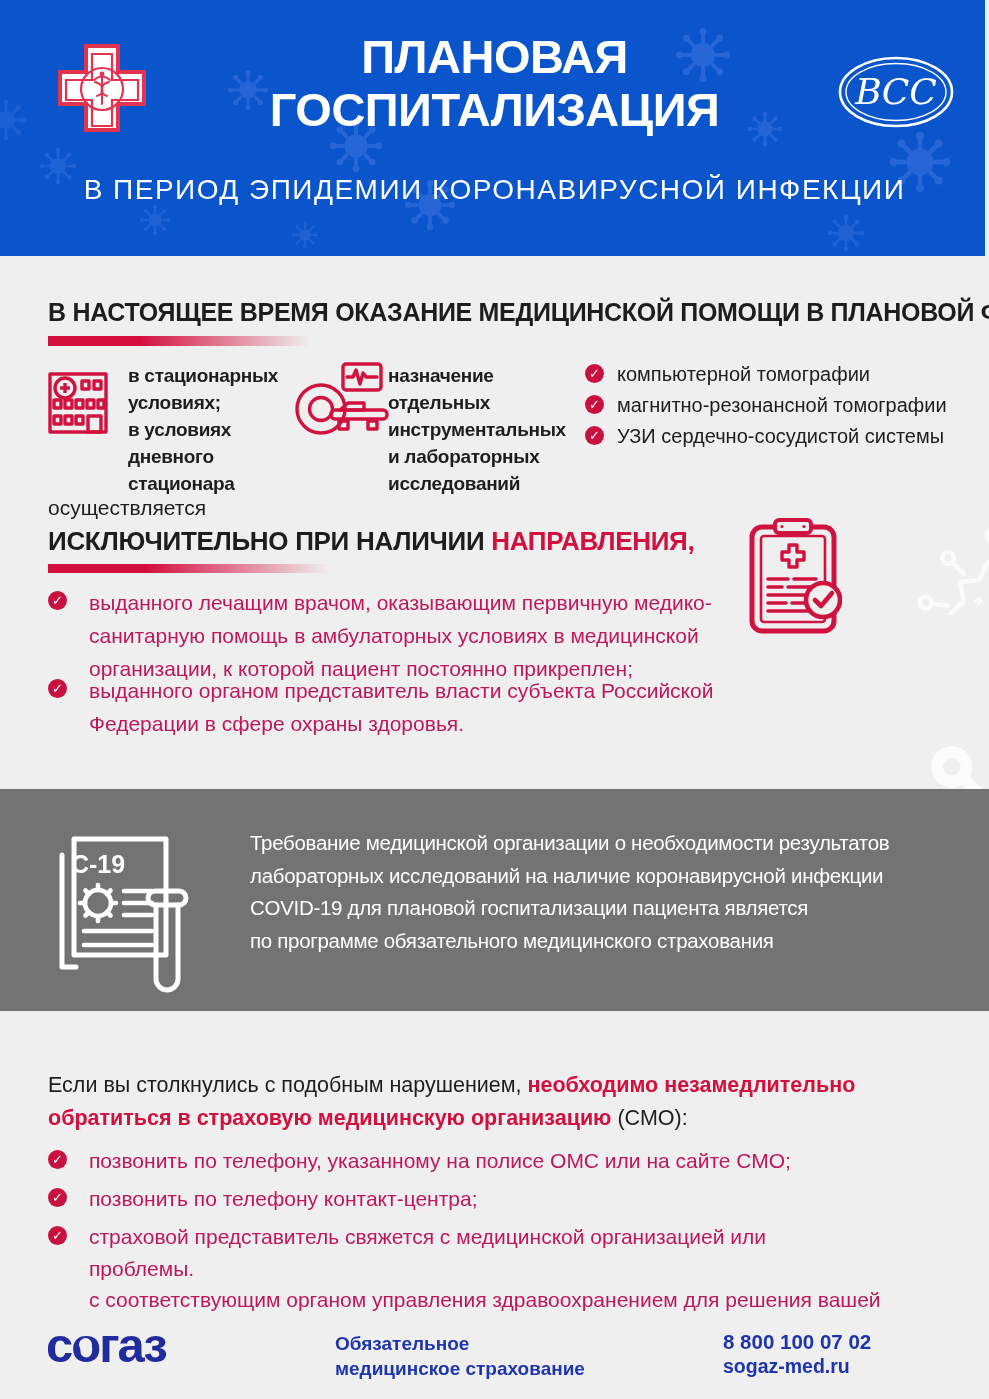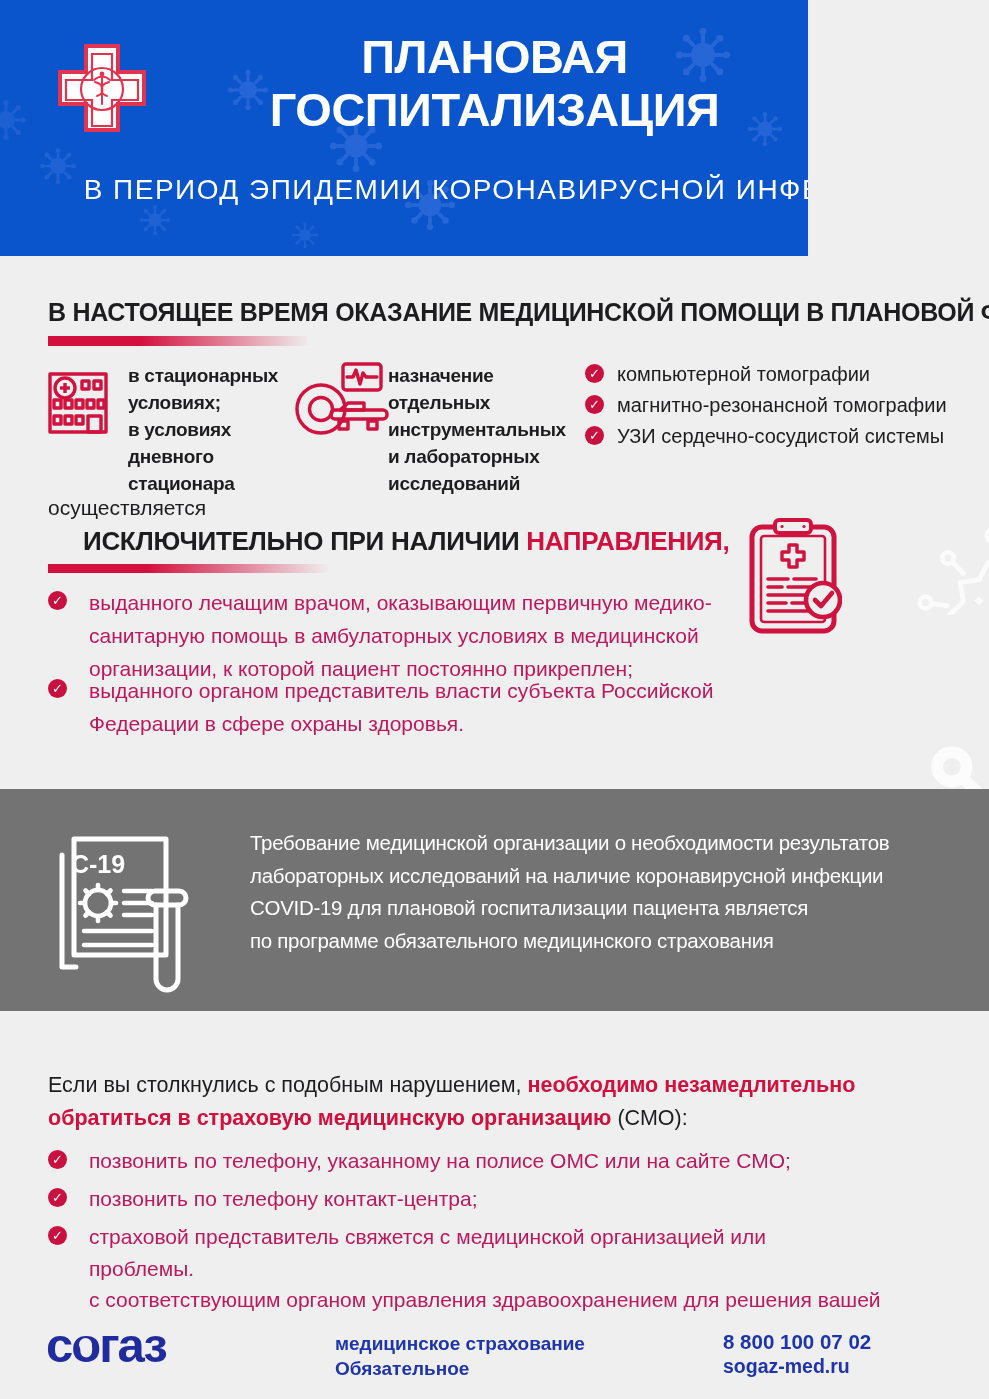--- a/index.html
+++ b/index.html
@@ -2,21 +2,21 @@
 <html><head>
 <meta charset="utf-8">
 <style>
   html,body{margin:0;padding:0;}
   body{font-family:"Liberation Sans","DejaVu Sans",sans-serif;background:#777;}
   .page{position:relative;width:989px;height:1399px;background:#efefef;overflow:hidden;margin:0 auto;}
   .abs{position:absolute;}
   .nowrap{white-space:nowrap;}
 
   
-  .header{position:absolute;left:0;top:0;width:808px;height:256px;background:#0a55cb;overflow:hidden;}
+  .header{position:absolute;left:0;top:0;width:985px;height:256px;background:#0a55cb;overflow:hidden;}
   .vdec{position:absolute;color:#2e6bdb;}
   .hdr-title{position:absolute;left:0;top:30px;width:989px;text-align:center;color:#fff;
              font-size:47px;line-height:53px;font-weight:700;letter-spacing:-.5px;}
   .hdr-sub{position:absolute;left:0;top:174px;width:989px;text-align:center;color:#fff;
            font-size:28px;font-weight:400;letter-spacing:1.5px;}
   .cross-icon{position:absolute;left:52px;top:38px;}
   .bcc-logo{position:absolute;left:836px;top:54px;}
 
   
   .sec{position:absolute;left:0;width:989px;}
@@ -31,21 +31,21 @@
   .secA{top:256px;height:224px;}
   .secA .heading{position:absolute;left:48px;top:42px;font-size:25px;letter-spacing:-.3px;}
   .secA .bar{top:80px;width:262px;}
   .colTxt{font-size:19px;line-height:27px;font-weight:700;color:#1d1d1f;letter-spacing:-.3px;}
   .checkrow{display:flex;align-items:flex-start;gap:13px;margin-bottom:10px;}
   .checkrow .txt{font-size:20px;line-height:21px;color:#1d1d1f;}
 
   
   .secB{top:480px;height:309px;overflow:hidden;}
   .secB .lead{position:absolute;left:48px;top:16px;font-size:21px;color:#1d1d1f;}
-  .secB .headline{position:absolute;left:48px;top:46px;font-size:26px;font-weight:700;letter-spacing:-.3px;margin-left:35px;}
+  .secB .headline{position:absolute;left:48px;top:46px;font-size:26px;font-weight:700;letter-spacing:-.3px;}
   .secB .bar{top:84px;width:282px;height:9px;}
   .bullet{position:absolute;left:48px;display:flex;gap:22px;align-items:flex-start;}
   .bullet .lines{font-size:21px;line-height:33px;color:#be185d;}
   .bullet .check-badge{margin-top:5px;}
   .watermark{color:#ffffff;opacity:.85;}
 
   
   .band{top:789px;height:222px;background:#737373;}
   .band .lines{position:absolute;left:250px;top:38px;color:#fff;font-size:20.5px;
                font-weight:500;line-height:32.5px;letter-spacing:-.3px;}
@@ -379,22 +379,22 @@
       </div>
     </div>
   </div>
 
   <div class="sec footer">
     <div class="logo-wrap">
       <span class="logo-text">согаз</span>
       <span class="logo-drop"></span>
     </div>
     <div class="tagline">
+      <div class="nowrap">Обязательное</div>
       <div class="nowrap">медицинское страхование</div>
-      <div class="nowrap">Обязательное</div>
     </div>
     <div class="contacts">
       <div class="phone nowrap">8 800 100 07 02</div>
       <div class="nowrap">sogaz-med.ru</div>
     </div>
   </div>
 
 </div>
 
 </body></html>

